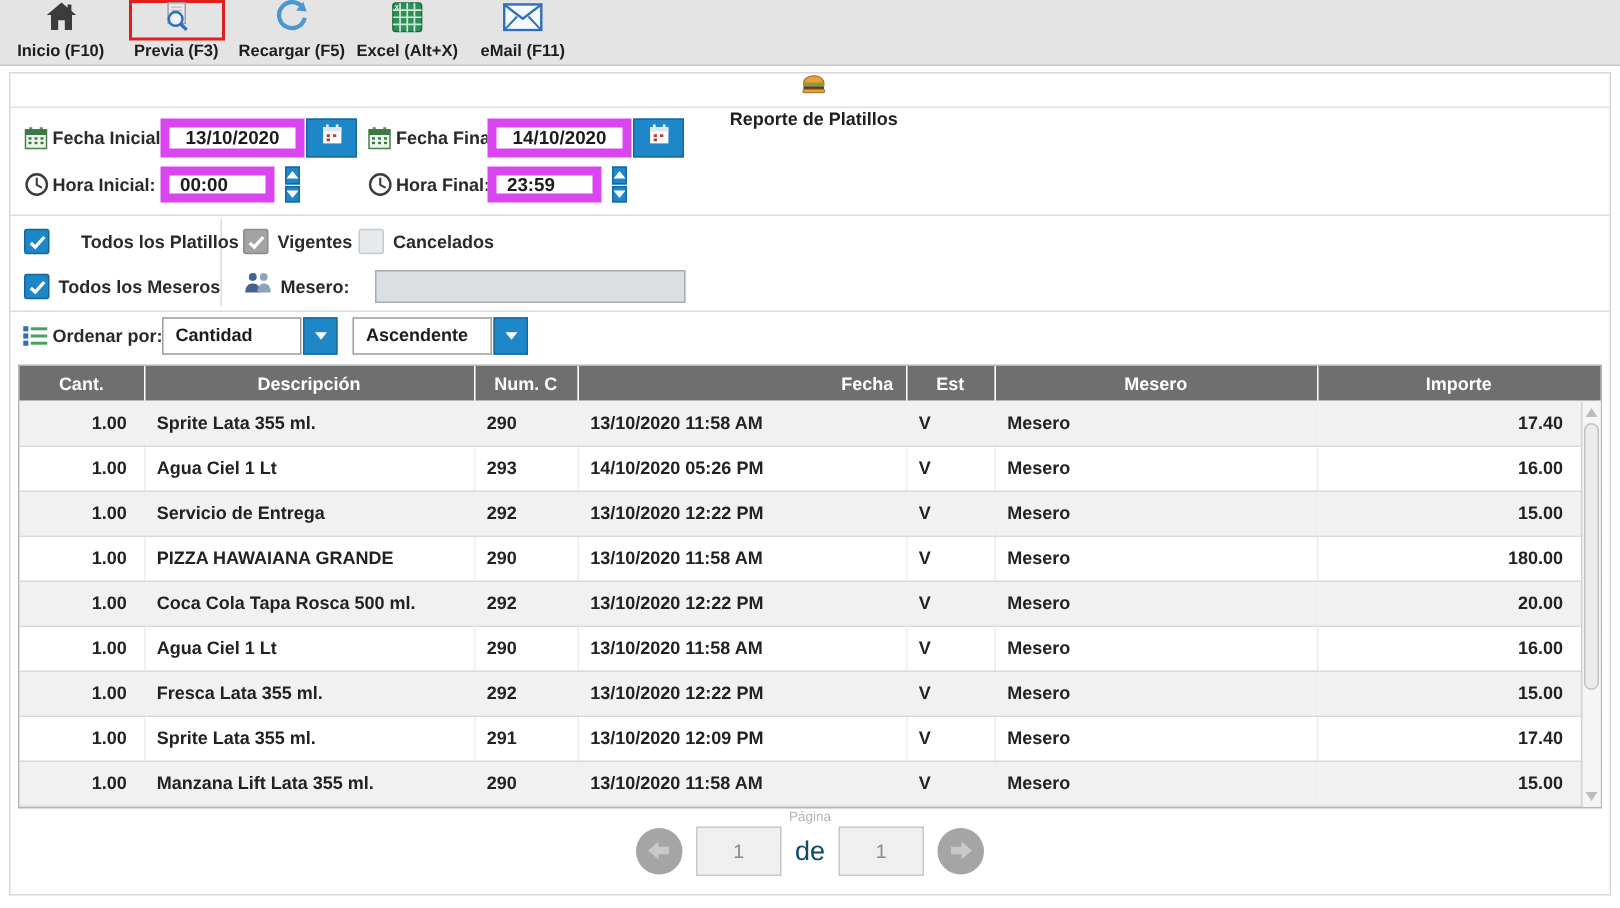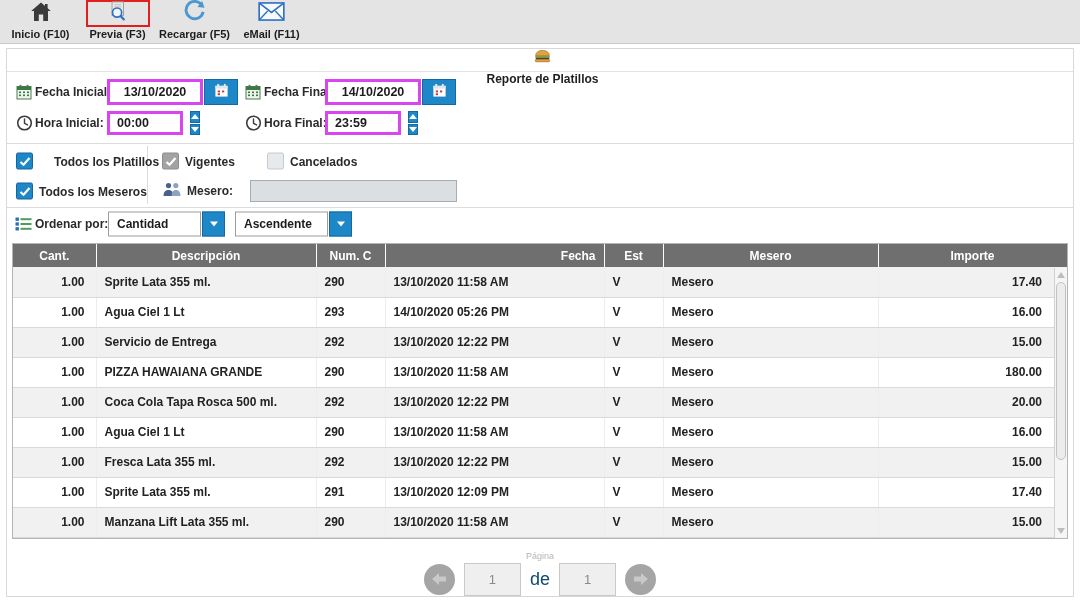--- a/index.html
+++ b/index.html
@@ -21,21 +21,21 @@
     border:1px solid #d8d8d8; background:#fff; }
   .panel-title { height:23px; border-bottom:1px solid #e2e2e2; display:flex;
     align-items:center; gap:6px; padding-left:5px; font-size:12px; font-weight:bold; color:#1f1f1f;flex-direction:column; }
 
   .flabel { font-size:12px; font-weight:bold; color:#2a2a2a; white-space:nowrap; }
   .row { position:relative; }
   .abs { position:absolute; top:50%; transform:translateY(-50%); display:flex; align-items:center; }
 
   .row-fecha { height:32px; margin-top:4px; }
   .row-hora  { height:30px; }
-  .txt-input { border:3px solid #d946ef; background:#fff; height:26px; font-family:inherit;
+  .txt-input { border:6px solid #d946ef; background:#fff; height:26px; font-family:inherit;
     font-size:12.5px; font-weight:bold; color:#1c1c1c; }
   .date-input { width:96px; text-align:center; }
   .time-input { width:76px; height:24px; padding-left:7px; text-align:left; }
   .blue-btn { background:#1d87c8; border:1px solid #1668a0; display:flex;
     align-items:center; justify-content:center; cursor:pointer; }
   .cal-btn { width:34px; height:26px; }
   .spinner { width:21px; height:24px; display:flex; flex-direction:column; gap:1px; }
   .spin-half { flex:1; background:#1d87c8; border:1px solid #1668a0; display:flex;
     align-items:center; justify-content:center; cursor:pointer; }
   .tri-up   { width:0; height:0; border-left:4px solid transparent; border-right:4px solid transparent; border-bottom:5px solid #fff; }
@@ -78,21 +78,21 @@
     background:#f5f5f5; border-left:1px solid #d2d2d2; }
   .vs-up, .vs-down { position:absolute; left:0; right:0; height:12px; display:flex;
     align-items:center; justify-content:center; cursor:pointer; }
   .vs-up { top:1px; } .vs-down { bottom:1px; }
   .vs-tri-up { width:0;height:0;border-left:4px solid transparent;border-right:4px solid transparent;border-bottom:6px solid #bdbdbd; }
   .vs-tri-down { width:0;height:0;border-left:4px solid transparent;border-right:4px solid transparent;border-top:6px solid #bdbdbd; }
   .vs-thumb { position:absolute; left:1px; right:1px; top:14px; height:178px;
     background:#ececec; border:1px solid #c2c2c2; border-radius:6px; cursor:pointer; }
 
   
-  .pagination { margin-top:12px; display:flex; flex-direction:column; align-items:center; }
+  .pagination { display:flex; flex-direction:column; align-items:center; }
   .pag-label { font-size:9px; color:#b5b5b5; margin-bottom:2px; }
   .pag-controls { display:flex; align-items:center; gap:9px; }
   .pag-circle { width:31px; height:31px; border-radius:50%; background:#a5a5a5;
     display:flex; align-items:center; justify-content:center; cursor:pointer; }
   .pag-input { width:57px; height:33px; background:#efefef; border:1px solid #c9c9c9;
     text-align:center; color:#8a8a8a; font-size:13px; font-family:inherit; }
   .pag-de { color:#0c4a6e; font-size:18px; }
 </style>
 </head>
 <body>
@@ -132,20 +132,39 @@
         <span>
       <svg width="25" height="25" viewBox="0 0 24 24">
             <path d="M19.2 6.2 A8.3 8.3 0 1 0 20.3 12.4" fill="none" stroke="#4b97cf" stroke-width="2.7"></path>
             <polygon points="14.8,7.6 21.6,8.3 19.3,2" fill="#4b97cf"></polygon>
           </svg>
     </span>
       </span>
     <span class="tb-label">Recargar (F5)</span>
   </div>
 
+  <div class="tb-btn">
+    <span class="tb-icon-box">
+        <span>
+      <svg width="25" height="23" viewBox="0 0 26 24">
+            <rect x="3" y="2" width="20" height="20" rx="2" fill="#2d8f55" stroke="#1d6b3c"></rect>
+            <g stroke="#cfe8d8" stroke-width="1.2">
+              <line x1="3" y1="7" x2="23" y2="7"></line>
+              <line x1="3" y1="12" x2="23" y2="12"></line>
+              <line x1="3" y1="17" x2="23" y2="17"></line>
+              <line x1="8" y1="2" x2="8" y2="22"></line>
+              <line x1="13" y1="2" x2="13" y2="22"></line>
+              <line x1="18" y1="2" x2="18" y2="22"></line>
+            </g>
+            <text x="4.4" y="6.3" font-size="5" fill="#fff" font-weight="bold">x</text>
+          </svg>
+    </span>
+      </span>
+    <span class="tb-label">Excel (Alt+X)</span>
+  </div>
 
 
   <div class="tb-btn">
     <span class="tb-icon-box">
         <span>
       <svg width="27" height="19" viewBox="0 0 28 20">
             <rect x="1" y="1" width="26" height="18" fill="#f6fafd" stroke="#2e6fc1" stroke-width="1.7"></rect>
             <path d="M1.5 1.5 L14 11 L26.5 1.5" fill="none" stroke="#2e6fc1" stroke-width="1.7"></path>
             <path d="M1.5 18.5 L10 9.5 M26.5 18.5 L18 9.5" fill="none" stroke="#2e6fc1" stroke-width="1.4"></path>
           </svg>
@@ -290,21 +309,21 @@
 
     <span class="abs" style="left:155px; top:17px;">
       <span class="checkbox cb-dis-on">
         <svg width="12" height="10" viewBox="0 0 12 10">
             <path d="M1.5 5.5 L4.5 8.2 L10.5 1.5" stroke="#fff" stroke-width="2.2" fill="none"></path>
           </svg>
       </span>
       <span class="flabel cb-label">Vigentes</span>
     </span>
 
-    <span class="abs" style="left:232px; top:17px;margin-left:28px;">
+    <span class="abs" style="left:232px; top:17px;">
       <span class="checkbox cb-dis-off"></span>
       <span class="flabel cb-label">Cancelados</span>
     </span>
 
     <span class="abs" style="left:9px; top:47px;">
       <span class="checkbox cb-on">
         <svg width="12" height="10" viewBox="0 0 12 10">
             <path d="M1.5 5.5 L4.5 8.2 L10.5 1.5" stroke="#fff" stroke-width="2.2" fill="none"></path>
           </svg>
       </span>

